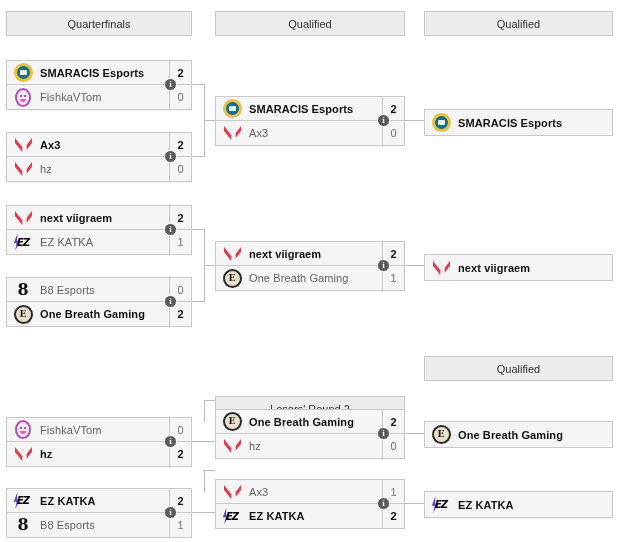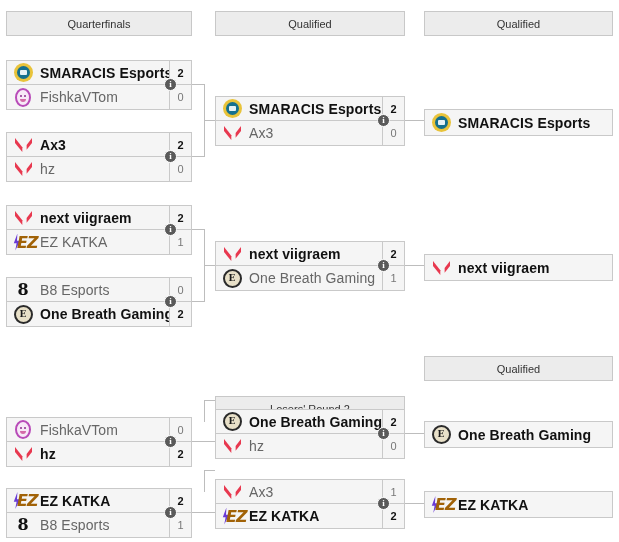--- a/index.html
+++ b/index.html
@@ -43,21 +43,21 @@
   .match-row.top{border-bottom:1px solid #c9c9c9;}
   .logo{
     width:22px;height:20px;
     margin-left:5px;margin-right:6px;
     flex:0 0 22px;
     display:flex;align-items:center;justify-content:center;
     position:relative;
   }
   .tname{
     flex:1 1 auto;
-    font-size:14px;
+    font-size:11px;
     white-space:nowrap;
     overflow:hidden;
     letter-spacing:.1px;
   }
   .win .tname{font-weight:bold;color:#111;}
   .lose .tname{font-weight:normal;color:#666;}
   .score{
     flex:0 0 22px;
     width:22px;
     height:100%;
@@ -129,22 +129,22 @@
   
   .lg-ez{width:22px;height:19px;position:relative;}
   .lg-ez .boltshape{
     position:absolute;left:1px;top:1px;width:8px;height:17px;
     background:#6a3bd6;
     clip-path:polygon(55% 0%, 10% 58%, 45% 58%, 28% 100%, 90% 42%, 50% 42%);
   }
   .lg-ez .eztxt{
     position:absolute;left:5px;top:2px;
     font-family:"DejaVu Sans", sans-serif;
-    font-size:16px;font-weight:bold;font-style:italic;
-    color:#a16207;
+    font-size:10px;font-weight:bold;font-style:italic;
+    color:#000000;
     letter-spacing:-1px;
     line-height:15px;
   }
 
   
   .lg-b8{
     width:19px;height:19px;
     display:flex;align-items:center;justify-content:center;
     font-family:"DejaVu Serif", serif;
     font-size:16px;font-weight:bold;color:#111;

